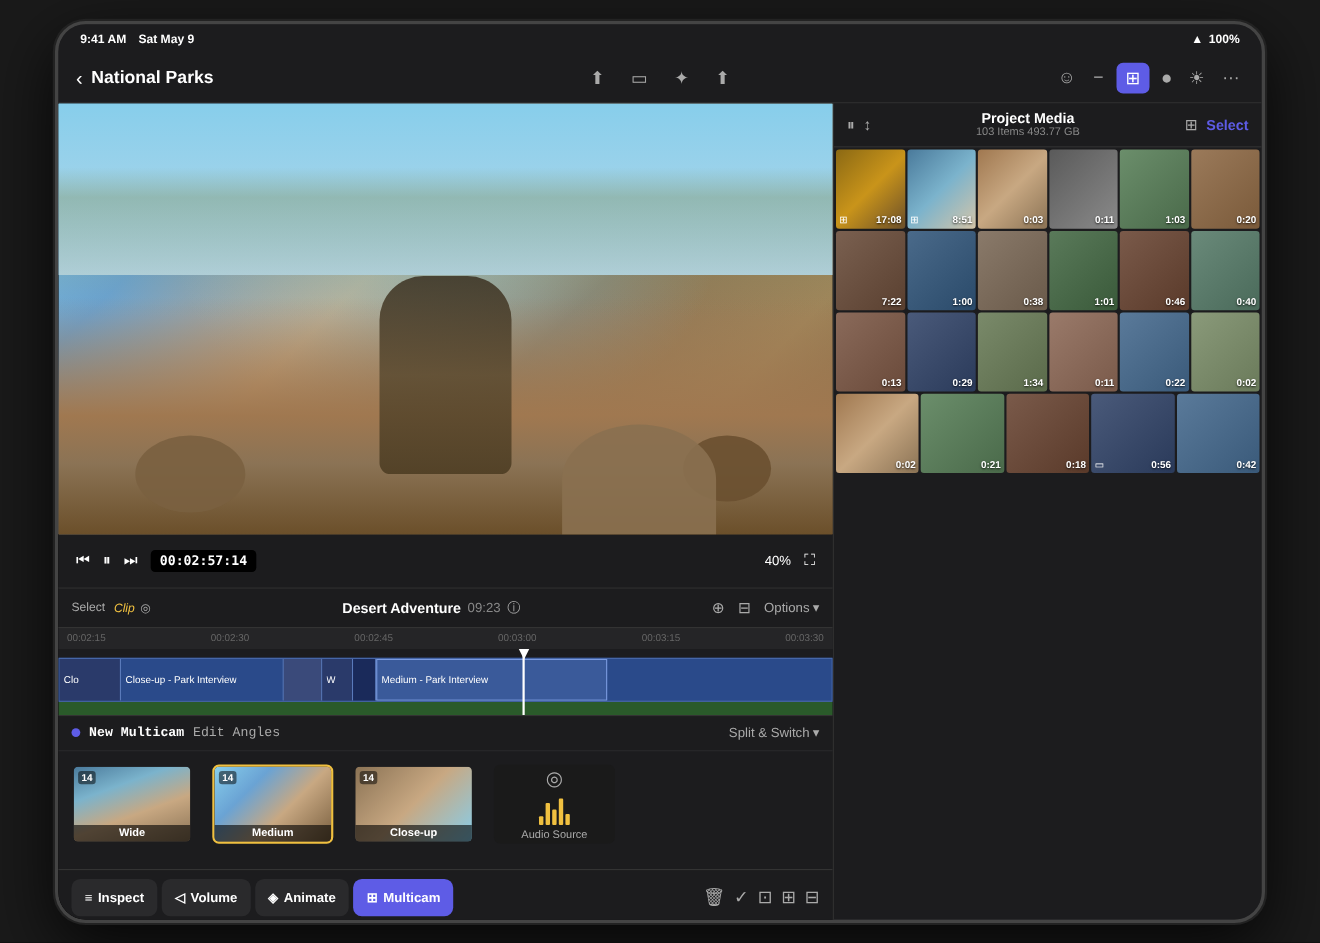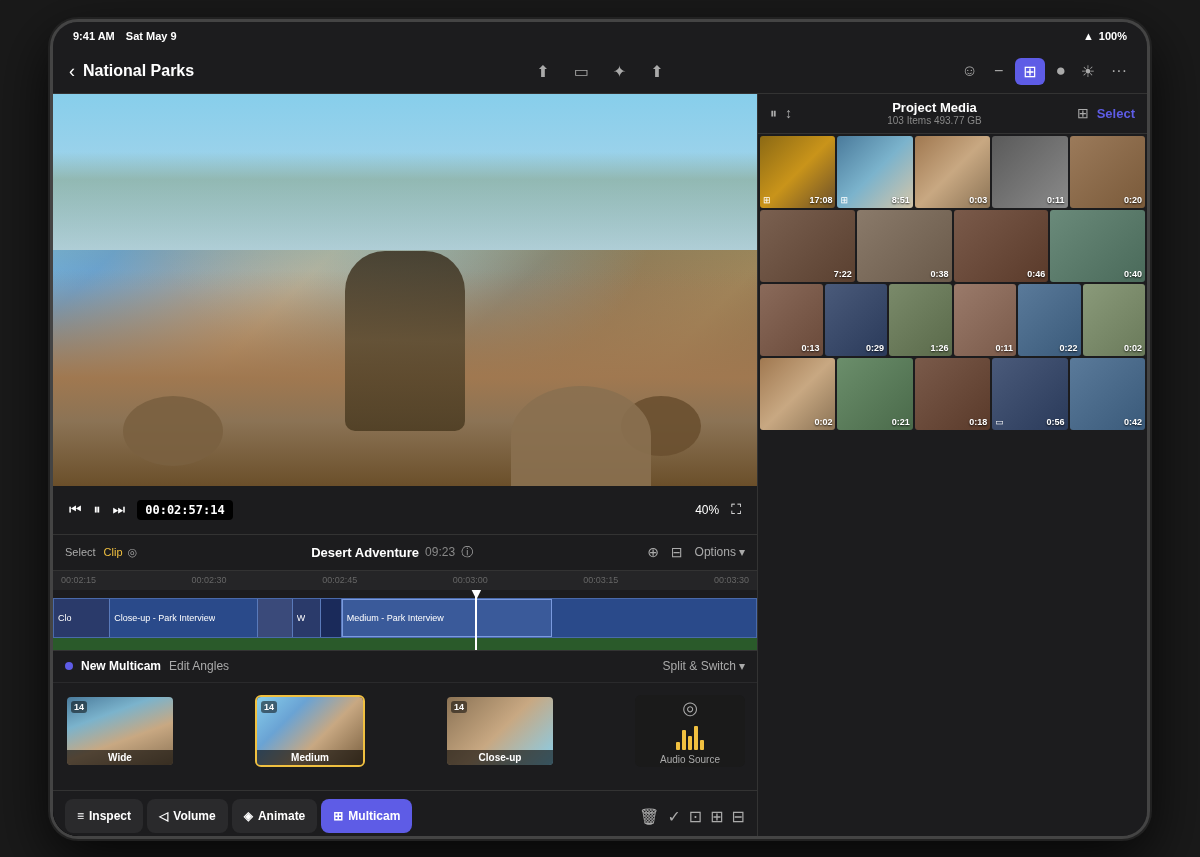--- a/index.html
+++ b/index.html
@@ -273,30 +273,30 @@
       border-top: 1px solid #333;
     }
     .multicam-header {
       height: 32px;
       display: flex;
       align-items: center;
       justify-content: space-between;
       padding: 0 12px;
       border-bottom: 1px solid #2a2a2c;
     }
-    .multicam-left { display: flex; align-items: center; gap: 8px; }
+    .multicam-left { display: flex; align-items: center; gap: 8px; font-family: Liberation Mono, monospace; }
     .multicam-dot { width: 8px; height: 8px; background: #5e5ce6; border-radius: 50%; }
     .multicam-label { color: #fff; font-size: 12px; font-weight: 600; }
     .edit-angles-btn { color: #aaa; font-size: 12px; cursor: pointer; }
     .split-switch-btn { color: #aaa; font-size: 12px; cursor: pointer; display: flex; align-items: center; gap: 3px; }
     .multicam-thumbnails {
       display: flex;
       align-items: center;
-      justify-content: space-between;
-      gap: 4px;
+      justify-content: flex-start;
+      gap: 18px;
       padding: 8px 12px;
       height: 96px;
     }
     .cam-thumb {
       width: 110px;
       height: 72px;
       border-radius: 6px;
       overflow: hidden;
       position: relative;
       border: 2px solid transparent;
@@ -464,21 +464,21 @@
         </span>
         <span class="ctrl-btn">⛶</span>
       </div>
 
       <div class="timeline-section">
 
         <div class="timeline-header">
           <div style="display:flex;align-items:center;gap:8px;">
             <span class="select-indicator" style="color:#aaa;font-size:11px;">Select</span>
             <span class="clip-label">
-              <span style="color:#f0c040;">Clip</span>
+              <span style="color:#f0c040;font-style:italic;">Clip</span>
               <span style="color:#aaa;font-size:11px;margin-left:2px;">◎</span>
             </span>
           </div>
           <div style="display:flex;align-items:center;gap:6px;">
             <span class="timeline-title">Desert Adventure</span>
             <span class="timeline-duration">09:23</span>
             <span class="info-icon">ⓘ</span>
           </div>
           <div class="timeline-controls-right">
             <span class="tl-icon">⊕</span>
@@ -629,49 +629,58 @@
           <div class="grid-item thumb-2">
             <span class="grid-item-icon">⊞</span>
             <span class="grid-item-duration">8:51</span>
           </div>
           <div class="grid-item thumb-3">
             <span class="grid-item-duration">0:03</span>
           </div>
           <div class="grid-item thumb-4">
             <span class="grid-item-duration">0:11</span>
           </div>
+          <div class="grid-item thumb-5">
+            <span class="grid-item-duration">1:03</span>
+          </div>
           <div class="grid-item thumb-6">
             <span class="grid-item-duration">0:20</span>
           </div>
         </div>
 
         <div class="grid-row">
           <div class="grid-item thumb-7">
             <span class="grid-item-duration">7:22</span>
           </div>
+          <div class="grid-item thumb-8">
+            <span class="grid-item-duration">1:00</span>
+          </div>
           <div class="grid-item thumb-9">
             <span class="grid-item-duration">0:38</span>
+          </div>
+          <div class="grid-item thumb-10">
+            <span class="grid-item-duration">1:01</span>
           </div>
           <div class="grid-item thumb-11">
             <span class="grid-item-duration">0:46</span>
           </div>
           <div class="grid-item thumb-12">
             <span class="grid-item-duration">0:40</span>
           </div>
         </div>
 
         <div class="grid-row">
           <div class="grid-item thumb-13">
             <span class="grid-item-duration">0:13</span>
           </div>
           <div class="grid-item thumb-14">
             <span class="grid-item-duration">0:29</span>
           </div>
           <div class="grid-item thumb-15">
-            <span class="grid-item-duration">1:26</span>
+            <span class="grid-item-duration">1:34</span>
           </div>
           <div class="grid-item thumb-16">
             <span class="grid-item-duration">0:11</span>
           </div>
           <div class="grid-item thumb-17">
             <span class="grid-item-duration">0:22</span>
           </div>
           <div class="grid-item thumb-18">
             <span class="grid-item-duration">0:02</span>
           </div>

